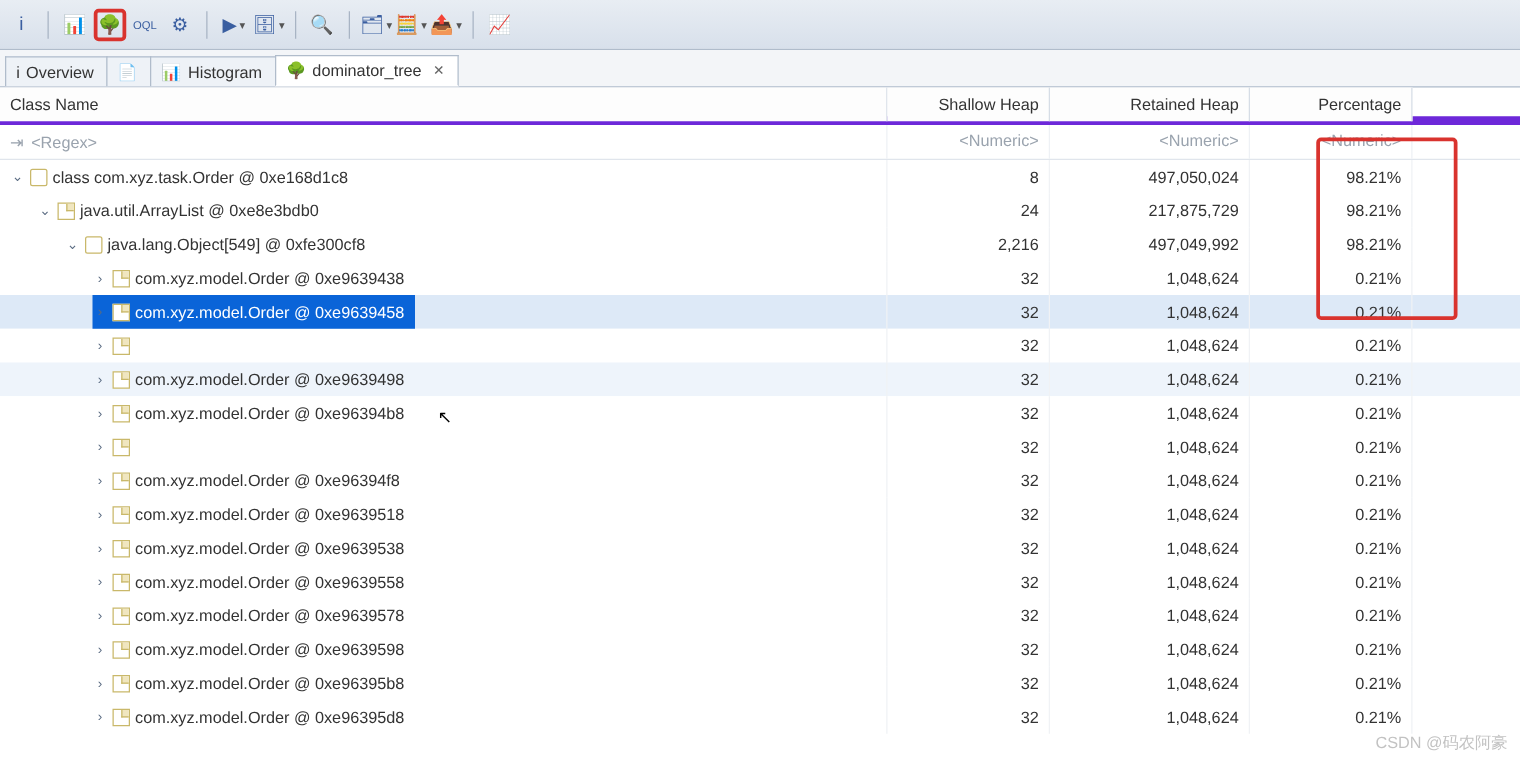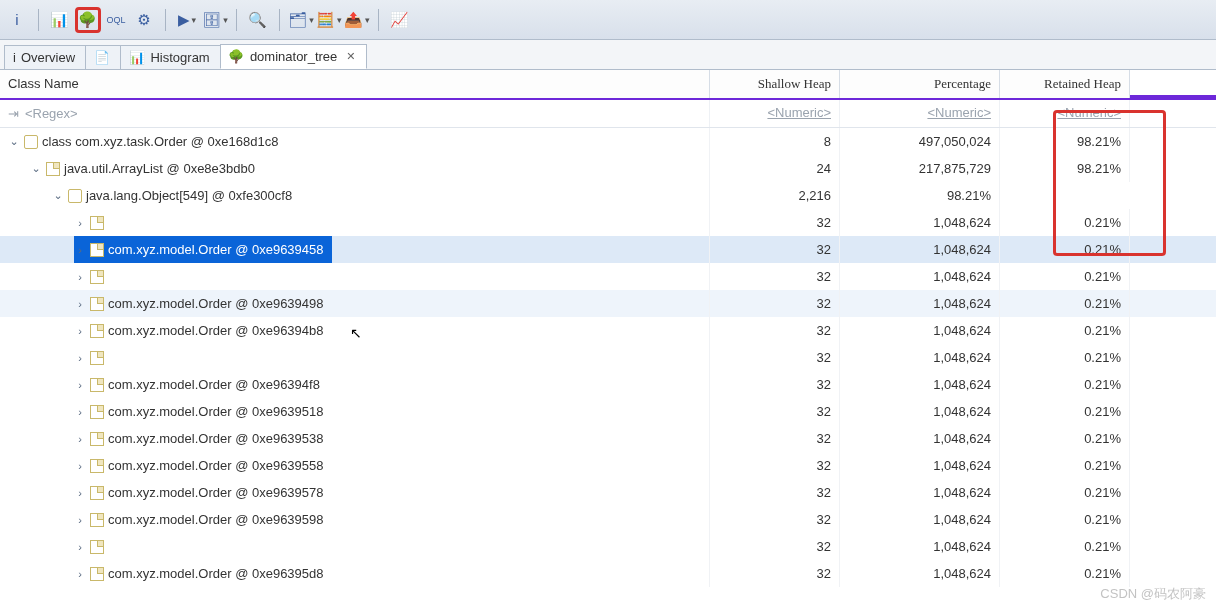--- a/index.html
+++ b/index.html
@@ -8,26 +8,26 @@
   .tb-sep { width:1px; height:22px; background:#a8b4c4; margin:0 6px;}
   .tb-btn { width:26px; height:26px; display:flex; align-items:center; justify-content:center; border:1px solid transparent; border-radius:2px;}
   .tb-i { font-style:normal; font-size:15px; color:#3a5ea0;}
   .tb-drop::after{content:"▾"; font-size:9px; color:#555; margin-left:2px;}
   .hi-red{ border:3px solid #d9332e; border-radius:4px;}
   .tabs { display:flex; align-items:flex-end; height:30px; border-bottom:1px solid #b0bccb; background:#f3f5f8; padding-left:4px; gap:0;}
   .tab { display:flex; align-items:center; gap:5px; padding:4px 10px 4px 8px; border:1px solid #b0bccb; border-bottom:none; background:#eef2f7; margin-right:-1px; font-size:13px; color:#333; white-space:nowrap;}
   .tab.active{ background:#fff; border-bottom:1px solid #fff; position:relative; z-index:2;}
   .tab .close{ font-size:11px; color:#666; margin-left:4px;}
   .tab-ic{ font-size:13px;}
-  .headers{ display:grid; grid-template-columns: 710px 130px 160px 130px; border-bottom:5px solid #6d28d9; height:30px;}
+  .headers{ display:grid; grid-template-columns: 710px 130px 160px 130px; border-bottom:7px solid #6d28d9; height:30px;}
   .headers div{ padding:6px 8px; border-right:1px solid #d6dde6; font-size:13px; color:#333; background:#fdfdfd;}
-  .headers div:not(:first-child){text-align:right;font-family:Liberation Serif, serif;}
+  .headers div:not(:first-child){text-align:right;}
   .filter-row{ display:grid; grid-template-columns: 710px 130px 160px 130px; border-bottom:1px solid #e0e5ec; height:28px; color:#9aa3ae;}
   .filter-row div{ padding:5px 8px; border-right:1px solid #eef1f5; font-size:13px;}
-  .filter-row div:not(:first-child){text-align:right;text-decoration:underline;}
+  .filter-row div:not(:first-child){text-align:right;}
   .filter-row .fi{display:flex;align-items:center;gap:6px;}
   .rows{}
   .row{ display:grid; grid-template-columns: 710px 130px 160px 130px; height:27px; align-items:center;}
   .row:nth-child(even){ background:#fff;}
   .row:nth-child(odd){ background:#fff;}
   .row.stripe{ background:#eef4fb;}
   .row.sel .cell-name-wrap{ background:#0a64d8; color:#fff;}
   .row.sel{ background:#dde9f7;}
   .cell{ padding:0 8px; font-size:13px; border-right:1px solid #f0f2f5; height:100%; display:flex; align-items:center;}
   .cell.num{ justify-content:flex-end;}
@@ -103,22 +103,22 @@
     <div class="tab active">
       <span class="tab-ic">🌳</span>
       <span>dominator_tree</span>
       <span class="close">✕</span>
     </div>
   </div>
 
 <div class="headers">
   <div>Class Name</div>
   <div>Shallow Heap</div>
+  <div>Retained Heap</div>
   <div>Percentage</div>
-  <div>Retained Heap</div>
 </div>
 
 <div class="filter-row">
   <div class="fi">
     <span>⇥</span>
     <span>&lt;Regex&gt;</span>
   </div>
   <div>&lt;Numeric&gt;</div>
   <div>&lt;Numeric&gt;</div>
   <div>&lt;Numeric&gt;</div>
@@ -151,27 +151,29 @@
     </div>
     <div class="row">
       <div class="cell" style="padding-left: 52px;">
         <div class="cell-name-wrap">
           <span class="twisty">⌄</span>
           <span class="ic-class"></span>
           <span>java.lang.Object[549] @ 0xfe300cf8</span>
         </div>
       </div>
       <div class="cell num">2,216</div>
+      <div class="cell num">497,049,992</div>
       <div class="cell num">98.21%</div>
     </div>
     <div class="row">
       <div class="cell" style="padding-left: 74px;">
         <div class="cell-name-wrap">
           <span class="twisty">›</span>
           <span class="ic-file"></span>
+          <span>com.xyz.model.Order @ 0xe9639438</span>
         </div>
       </div>
       <div class="cell num">32</div>
       <div class="cell num">1,048,624</div>
       <div class="cell num">0.21%</div>
     </div>
     <div class="row sel">
       <div class="cell" style="padding-left: 74px;">
         <div class="cell-name-wrap">
           <span class="twisty">›</span>
@@ -299,20 +301,21 @@
       </div>
       <div class="cell num">32</div>
       <div class="cell num">1,048,624</div>
       <div class="cell num">0.21%</div>
     </div>
     <div class="row">
       <div class="cell" style="padding-left: 74px;">
         <div class="cell-name-wrap">
           <span class="twisty">›</span>
           <span class="ic-file"></span>
+          <span>com.xyz.model.Order @ 0xe96395b8</span>
         </div>
       </div>
       <div class="cell num">32</div>
       <div class="cell num">1,048,624</div>
       <div class="cell num">0.21%</div>
     </div>
     <div class="row">
       <div class="cell" style="padding-left: 74px;">
         <div class="cell-name-wrap">
           <span class="twisty">›</span>

